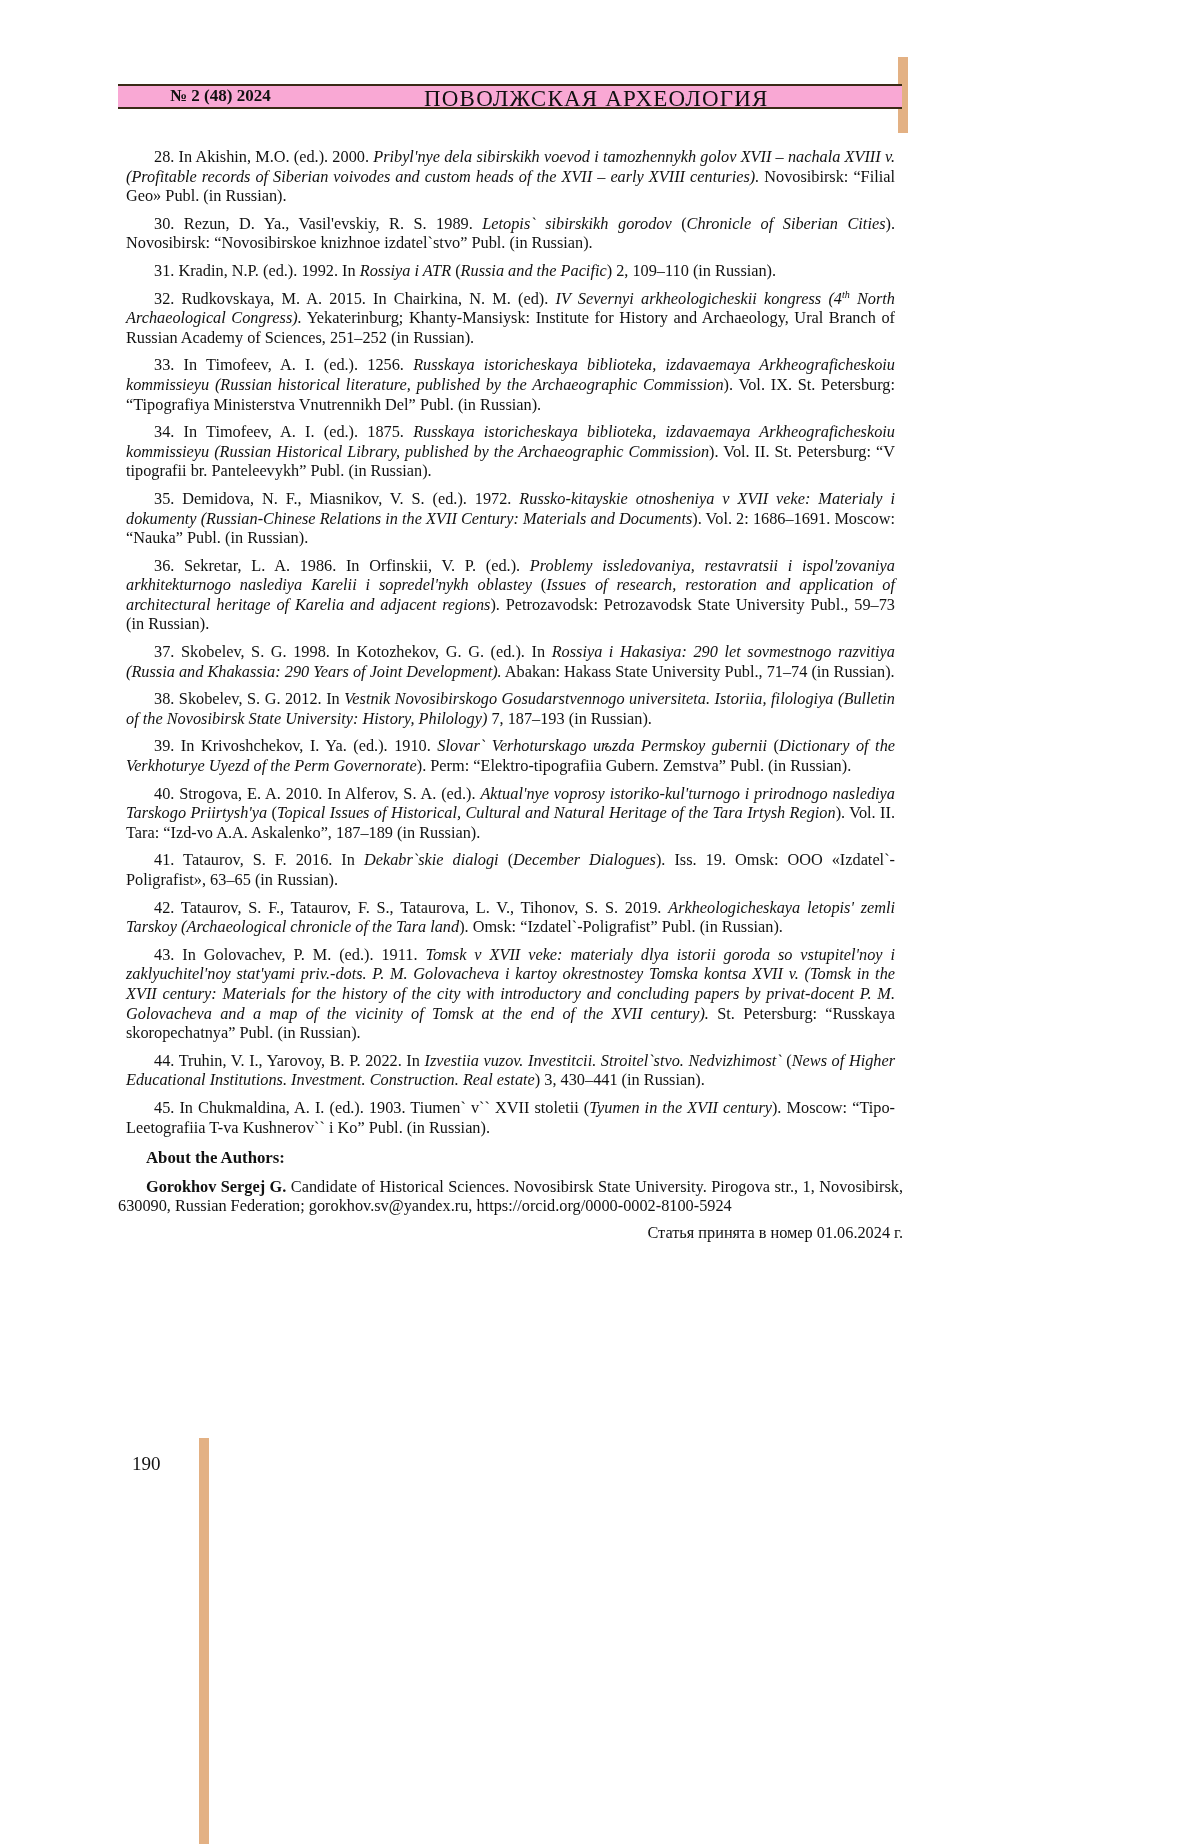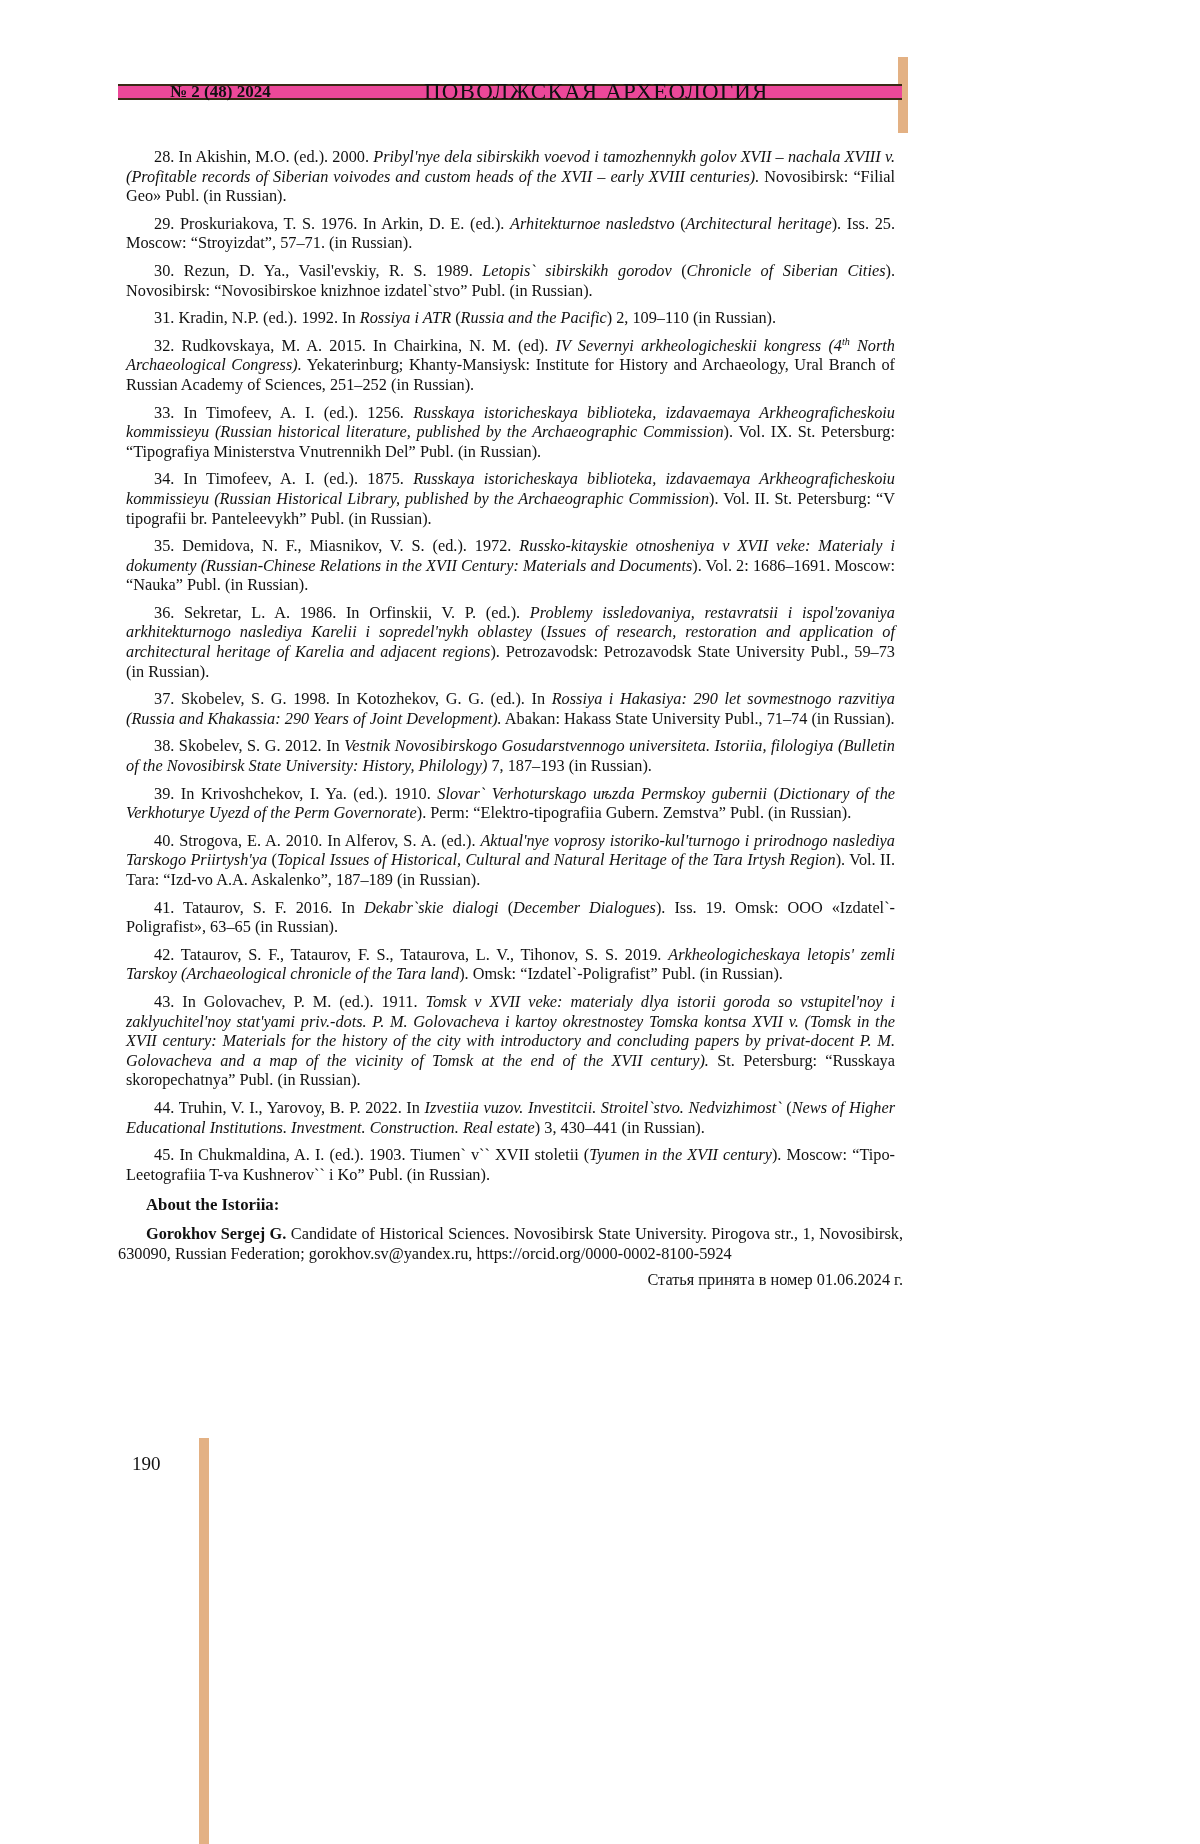--- a/index.html
+++ b/index.html
@@ -32,27 +32,26 @@
     width: 10px;
     height: 406px;
     background: #e3b184;
   }
   
   .header-band {
     position: absolute;
     left: 118px;
     top: 84px;
     width: 784px;
-    height: 16px;
+    height: 25px;
     box-sizing: border-box;
-    background: #ec4899;
+    background: #f9a8d4;
     border-top: 2px solid #3a2a16;
     border-bottom: 2px solid #3a2a16;
     display: flex;
-    align-items: center;
   }
   .issue {
     font-weight: bold;
     font-size: 17px;
     margin-left: 52px;
     white-space: nowrap;
   }
   .journal {
     position: absolute;
     left: 306px;
@@ -110,39 +109,38 @@
   <div class="top-stripe"></div>
 
   <header class="header-band">
     <span class="issue">№ 2 (48) 2024</span>
     <span class="journal">ПОВОЛЖСКАЯ АРХЕОЛОГИЯ</span>
   </header>
 
   <main class="content">
     <div id="refs">
         <p class="ref"><span>28. In Akishin, M.O. (ed.). 2000. </span><span class="it">Pribyl'nye dela sibirskikh voevod i tamozhennykh golov XVII – nachala XVIII v. (Profitable records of Siberian voivodes and custom heads of the XVII – early XVIII centuries).</span><span> Novosibirsk: “Filial Geo» Publ. (in Russian).</span></p>
-        <p class="ref"><span>29. Proskuriakova, T. S. 1976. In Arkin, D. E. (ed.). </span><span class="it">Arhitekturnoe nasledstvo</span><span> (</span><span class="it">Architectural heritage</span><span>). Iss. 25. Moscow: “Stroyizdat”, 57–71. (in Russian).</span></p>
         <p class="ref"><span>30. Rezun, D. Ya., Vasil'evskiy, R. S. 1989. </span><span class="it">Letopis` sibirskikh gorodov</span><span> (</span><span class="it">Chronicle of Siberian Cities</span><span>). Novosibirsk: “Novosibirskoe knizhnoe izdatel`stvo” Publ. (in Russian).</span></p>
         <p class="ref"><span>31. Kradin, N.P. (ed.). 1992. In </span><span class="it">Rossiya i ATR</span><span> (</span><span class="it">Russia and the Pacific</span><span>) 2, 109–110 (in Russian).</span></p>
         <p class="ref"><span>32. Rudkovskaya, M. A. 2015. In Chairkina, N. M. (ed). </span><span class="it">IV Severnyi arkheologicheskii kongress (4</span><sup class="it">th</sup><span class="it"> North Archaeological Congress).</span><span> Yekaterinburg; Khanty-Mansiysk: Institute for History and Archaeology, Ural Branch of Russian Academy of Sciences, 251–252 (in Russian).</span></p>
         <p class="ref"><span>33. In Timofeev, A. I. (ed.). 1256. </span><span class="it">Russkaya istoricheskaya biblioteka, izdavaemaya Arkheograficheskoiu kommissieyu (Russian historical literature, published by the Archaeographic Commission</span><span>). Vol. IX. St. Petersburg: “Tipografiya Ministerstva Vnutrennikh Del” Publ. (in Russian).</span></p>
         <p class="ref"><span>34. In Timofeev, A. I. (ed.). 1875. </span><span class="it">Russkaya istoricheskaya biblioteka, izdavaemaya Arkheograficheskoiu kommissieyu (Russian Historical Library, published by the Archaeographic Commission</span><span>). Vol. II. St. Petersburg: “V tipografii br. Panteleevykh” Publ. (in Russian).</span></p>
         <p class="ref"><span>35. Demidova, N. F., Miasnikov, V. S. (ed.). 1972. </span><span class="it">Russko-kitayskie otnosheniya v XVII veke: Materialy i dokumenty (Russian-Chinese Relations in the XVII Century: Materials and Documents</span><span>). Vol. 2: 1686–1691. Moscow: “Nauka” Publ. (in Russian).</span></p>
         <p class="ref"><span>36. Sekretar, L. A. 1986. In Orfinskii, V. P. (ed.). </span><span class="it">Problemy issledovaniya, restavratsii i ispol'zovaniya arkhitekturnogo naslediya Karelii i sopredel'nykh oblastey</span><span> (</span><span class="it">Issues of research, restoration and application of architectural heritage of Karelia and adjacent regions</span><span>). Petrozavodsk: Petrozavodsk State University Publ., 59–73 (in Russian).</span></p>
         <p class="ref"><span>37. Skobelev, S. G. 1998. In Kotozhekov, G. G. (ed.). In </span><span class="it">Rossiya i Hakasiya: 290 let sovmestnogo razvitiya (Russia and Khakassia: 290 Years of Joint Development).</span><span> Abakan: Hakass State University Publ., 71–74 (in Russian).</span></p>
         <p class="ref"><span>38. Skobelev, S. G. 2012. In </span><span class="it">Vestnik Novosibirskogo Gosudarstvennogo universiteta. Istoriia, filologiya (Bulletin of the Novosibirsk State University: History, Philology)</span><span> 7, 187–193 (in Russian).</span></p>
         <p class="ref"><span>39. In Krivoshchekov, I. Ya. (ed.). 1910. </span><span class="it">Slovar` Verhoturskago uѣzda Permskoy gubernii</span><span> (</span><span class="it">Dictionary of the Verkhoturye Uyezd of the Perm Governorate</span><span>). Perm: “Elektro-tipografiia Gubern. Zemstva” Publ. (in Russian).</span></p>
         <p class="ref"><span>40. Strogova, E. A. 2010. In Alferov, S. A. (ed.). </span><span class="it">Aktual'nye voprosy istoriko-kul'turnogo i prirodnogo naslediya Tarskogo Priirtysh'ya</span><span> (</span><span class="it">Topical Issues of Historical, Cultural and Natural Heritage of the Tara Irtysh Region</span><span>). Vol. II. Tara: “Izd-vo A.A. Askalenko”, 187–189 (in Russian).</span></p>
         <p class="ref"><span>41. Tataurov, S. F. 2016. In </span><span class="it">Dekabr`skie dialogi</span><span> (</span><span class="it">December Dialogues</span><span>). Iss. 19. Omsk: OOO «Izdatel`-Poligrafist», 63–65 (in Russian).</span></p>
         <p class="ref"><span>42. Tataurov, S. F., Tataurov, F. S., Tataurova, L. V., Tihonov, S. S. 2019. </span><span class="it">Arkheologicheskaya letopis' zemli Tarskoy (Archaeological chronicle of the Tara land</span><span>). Omsk: “Izdatel`-Poligrafist” Publ. (in Russian).</span></p>
         <p class="ref"><span>43. In Golovachev, P. M. (ed.). 1911. </span><span class="it">Tomsk v XVII veke: materialy dlya istorii goroda so vstupitel'noy i zaklyuchitel'noy stat'yami priv.-dots. P. M. Golovacheva i kartoy okrestnostey Tomska kontsa XVII v. (Tomsk in the XVII century: Materials for the history of the city with introductory and concluding papers by privat-docent P. M. Golovacheva and a map of the vicinity of Tomsk at the end of the XVII century).</span><span> St. Petersburg: “Russkaya skoropechatnya” Publ. (in Russian).</span></p>
         <p class="ref"><span>44. Truhin, V. I., Yarovoy, B. P. 2022. In </span><span class="it">Izvestiia vuzov. Investitcii. Stroitel`stvo. Nedvizhimost`</span><span> (</span><span class="it">News of Higher Educational Institutions. Investment. Construction. Real estate</span><span>) 3, 430–441 (in Russian).</span></p>
         <p class="ref"><span>45. In Chukmaldina, A. I. (ed.). 1903. Tiumen` v`` XVII stoletii (</span><span class="it">Tyumen in the XVII century</span><span>). Moscow: “Tipo-Leetografiia T-va Kushnerov`` i Ko” Publ. (in Russian).</span></p>
       </div>
-    <p class="about-heading">About the Istoriia:</p>
+    <p class="about-heading">About the Authors:</p>
     <p class="author-para"><span class="bd">Gorokhov Sergej G.</span><span> Candidate of Historical Sciences. Novosibirsk State University. Pirogova str., 1, Novosibirsk, 630090, Russian Federation; gorokhov.sv@yandex.ru, https://orcid.org/0000-0002-8100-5924</span></p>
     <p class="accepted">Статья принята в номер 01.06.2024 г.</p>
   </main>
 
   <div class="bottom-stripe"></div>
   <div class="page-number">190</div>
 
 </div>
 
 </body></html>

